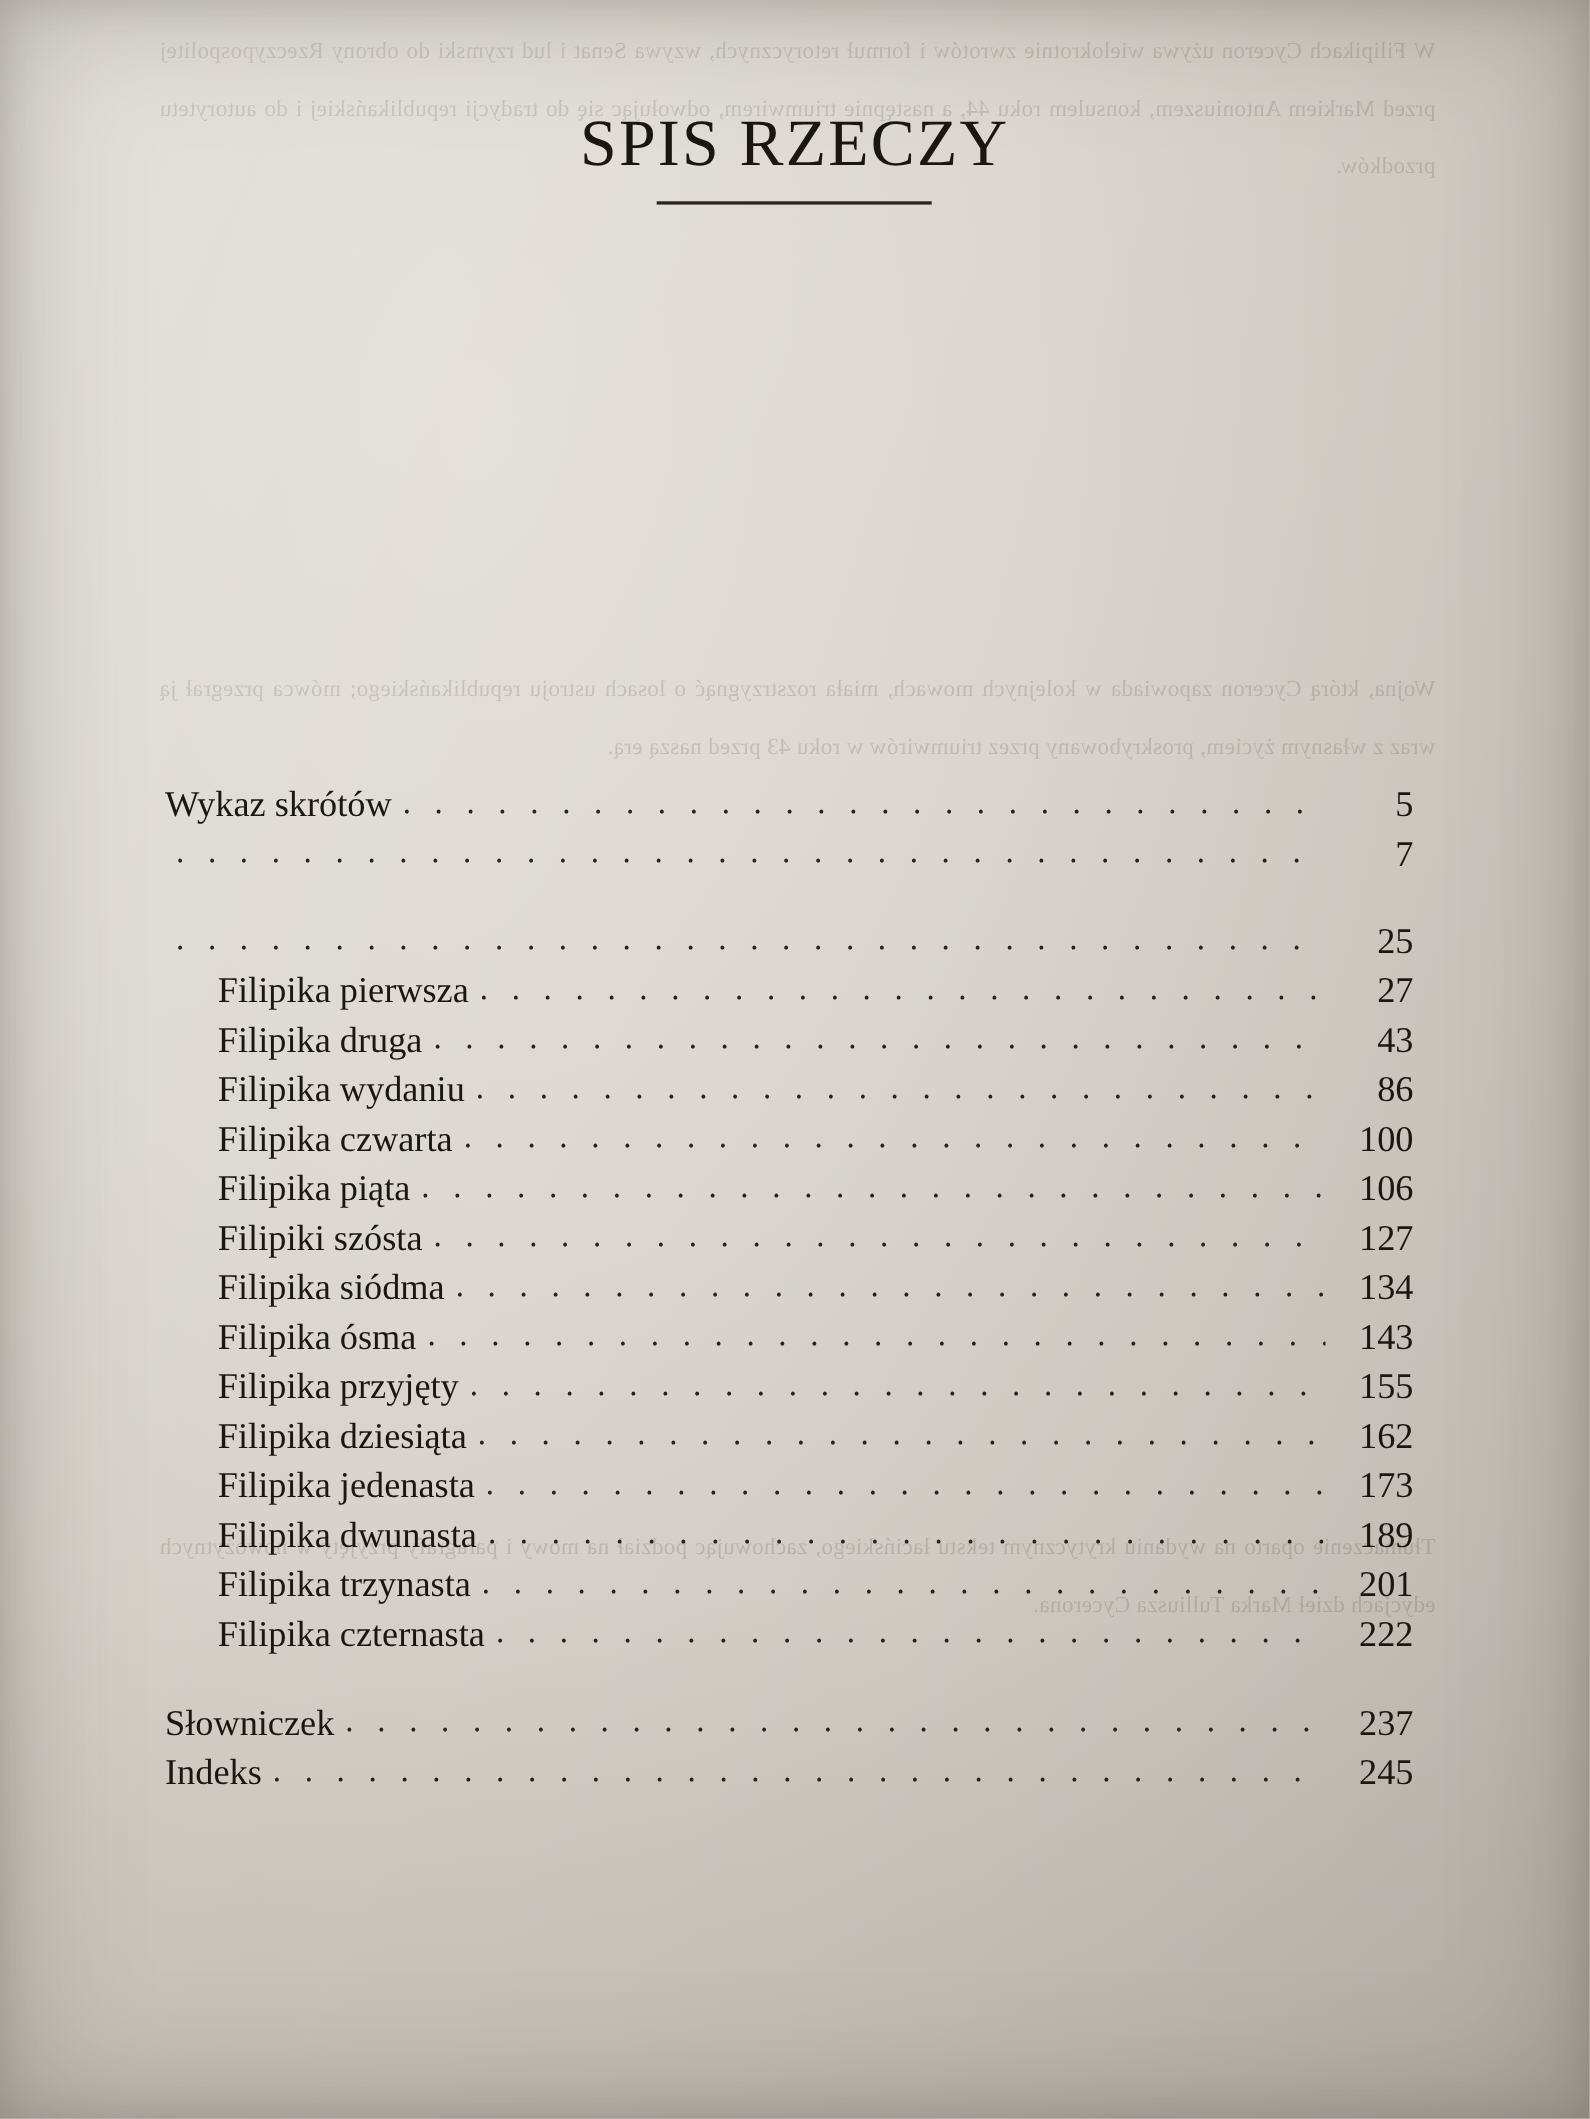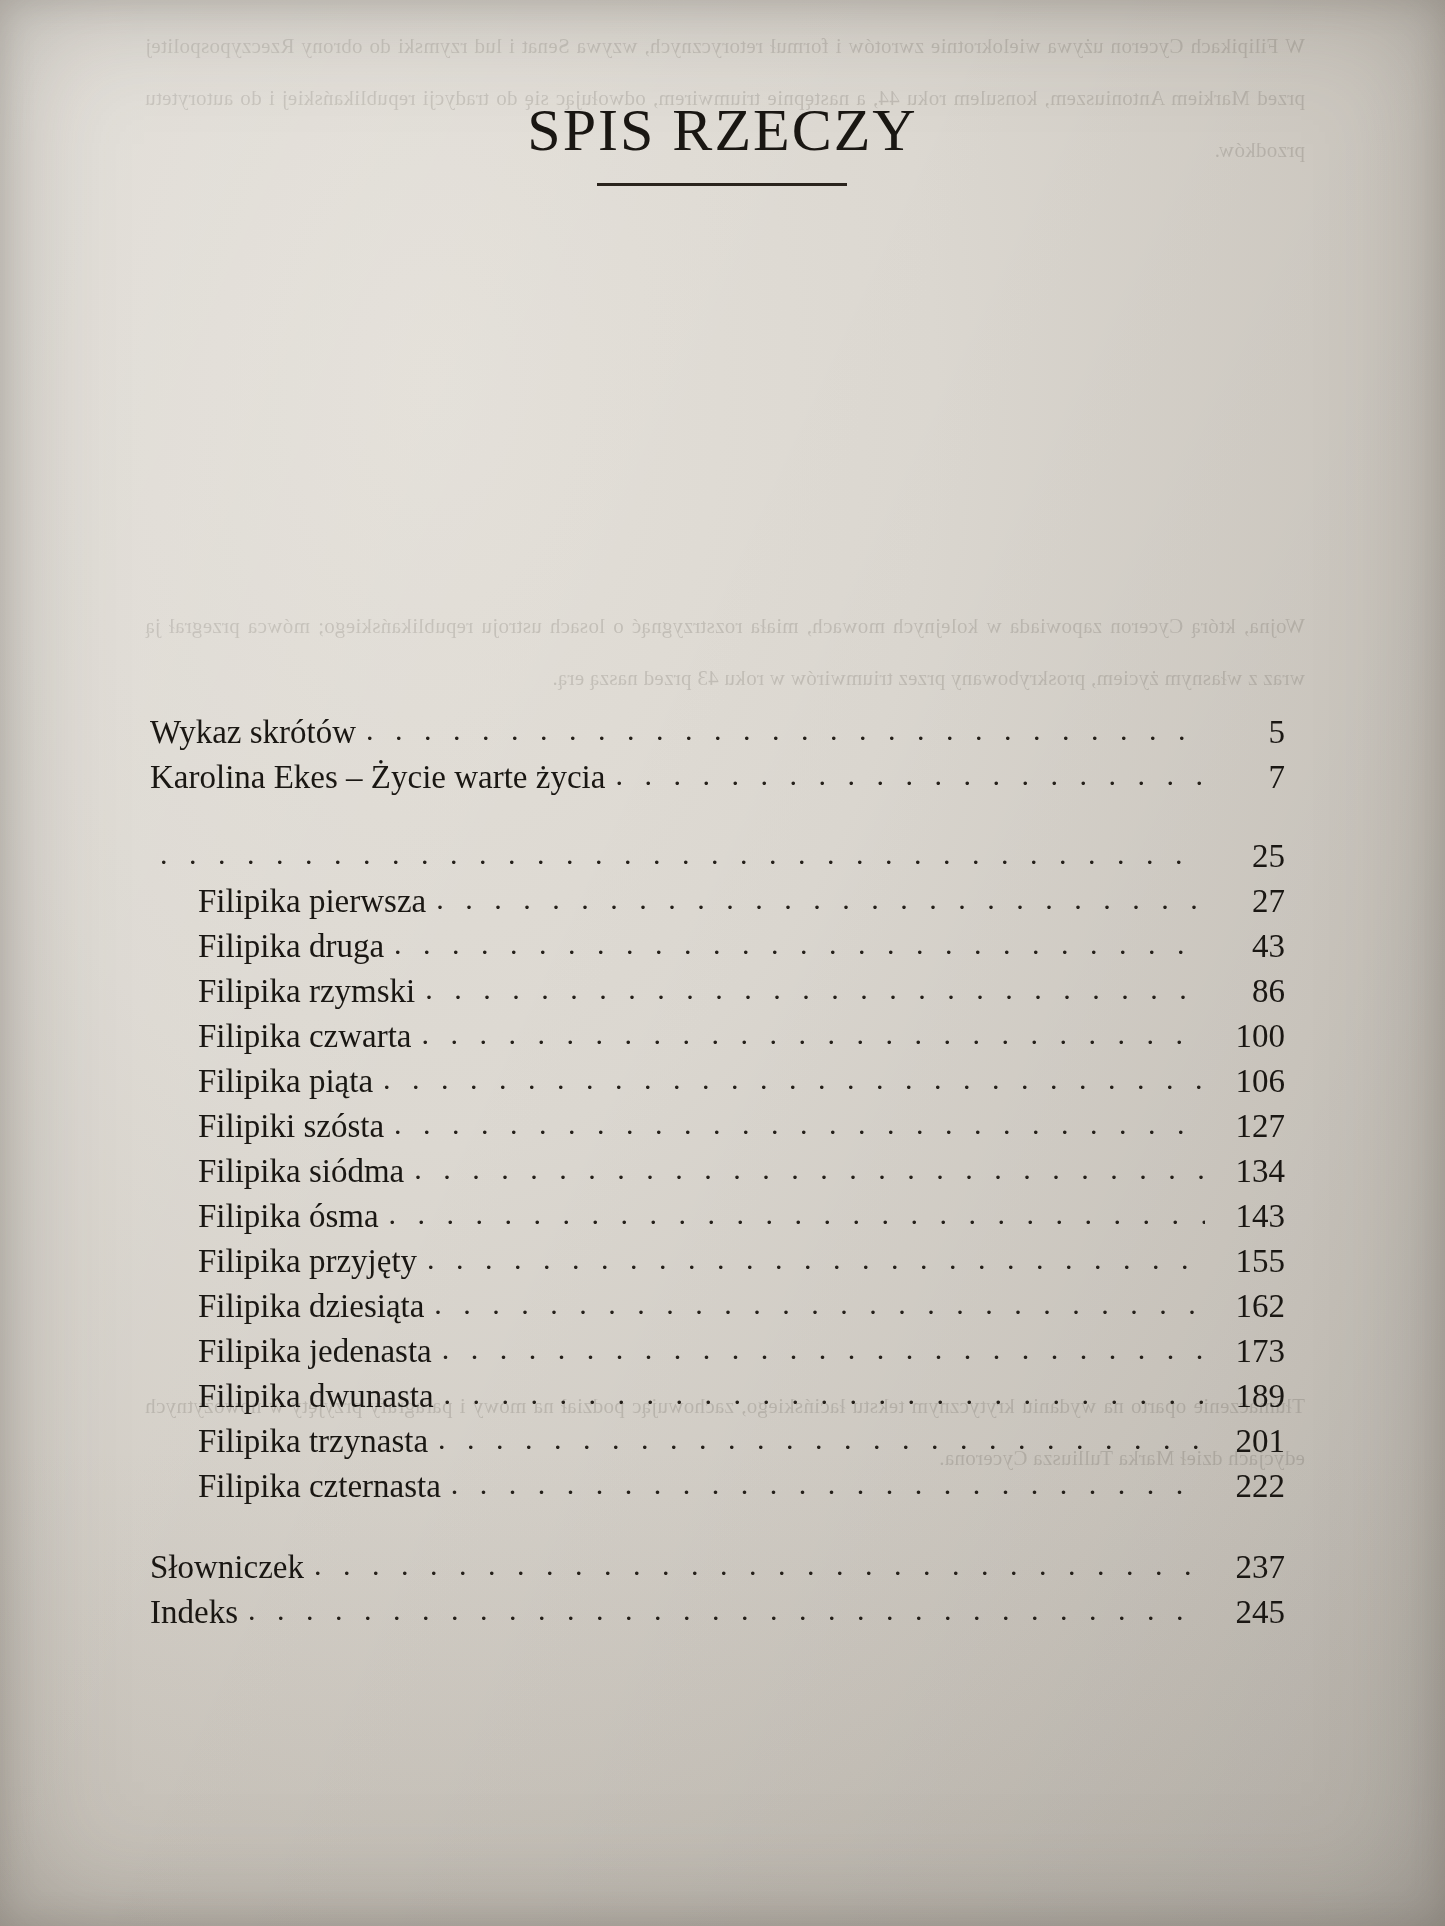--- a/index.html
+++ b/index.html
@@ -134,21 +134,20 @@
 
   <div class="toc">
 
     <div class="row">
       <span class="label">Wykaz skrótów</span>
       <span class="dots">. . . . . . . . . . . . . . . . . . . . . . . . . . . . . . . . . . . . . . . . . . . . . . . . . . . . . . . . . . . . . . . . . . . . . . . . . . . . . . . . .</span>
       <span class="pg">5</span>
     </div>
 
     <div class="row">
-      <span class="label">Karolina Ekes – Życie warte życia</span>
       <span class="dots">. . . . . . . . . . . . . . . . . . . . . . . . . . . . . . . . . . . . . . . . . . . . . . . . . . . . . . . . . . . . . . . . . . . . . . . . . . . . . . . . .</span>
       <span class="pg">7</span>
     </div>
 
     <div class="group-gap"></div>
 
     <div class="row head-row">
       <span class="dots">. . . . . . . . . . . . . . . . . . . . . . . . . . . . . . . . . . . . . . . . . . . . . . . . . . . . . . . . . . . . . . . . . . . . . . . . . . . . . . . . .</span>
       <span class="pg">25</span>
     </div>
@@ -157,21 +156,21 @@
       <span class="label">Filipika pierwsza</span>
       <span class="dots">. . . . . . . . . . . . . . . . . . . . . . . . . . . . . . . . . . . . . . . . . . . . . . . . . . . . . . . . . . . . . . . . . . . . . . . . . . . . . . . . .</span>
       <span class="pg">27</span>
     </div>
     <div class="row indent">
       <span class="label">Filipika druga</span>
       <span class="dots">. . . . . . . . . . . . . . . . . . . . . . . . . . . . . . . . . . . . . . . . . . . . . . . . . . . . . . . . . . . . . . . . . . . . . . . . . . . . . . . . .</span>
       <span class="pg">43</span>
     </div>
     <div class="row indent">
-      <span class="label">Filipika rzymski</span>
+      <span class="label">Filipika wydaniu</span>
       <span class="dots">. . . . . . . . . . . . . . . . . . . . . . . . . . . . . . . . . . . . . . . . . . . . . . . . . . . . . . . . . . . . . . . . . . . . . . . . . . . . . . . . .</span>
       <span class="pg">86</span>
     </div>
     <div class="row indent">
       <span class="label">Filipika czwarta</span>
       <span class="dots">. . . . . . . . . . . . . . . . . . . . . . . . . . . . . . . . . . . . . . . . . . . . . . . . . . . . . . . . . . . . . . . . . . . . . . . . . . . . . . . . .</span>
       <span class="pg">100</span>
     </div>
     <div class="row indent">
       <span class="label">Filipika piąta</span>

